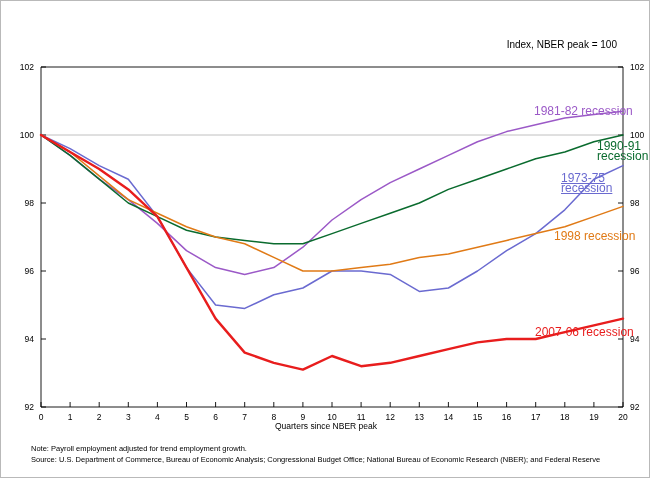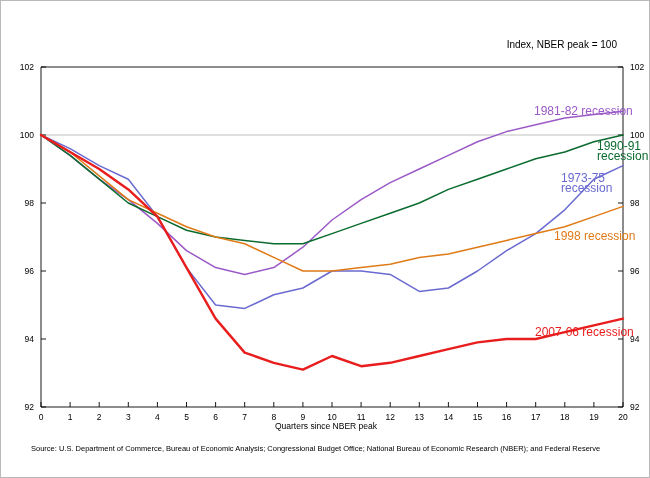--- a/index.html
+++ b/index.html
@@ -158,27 +158,28 @@
         <path d="M40.00,134.00 L69.10,154.40 L98.20,178.20 L127.30,202.00 L156.40,215.60 L185.50,229.20 L214.60,236.00 L243.70,239.40 L272.80,242.80 L301.90,242.80 L331.00,232.60 L360.10,222.40 L389.20,212.20 L418.30,202.00 L447.40,188.40 L476.50,178.20 L505.60,168.00 L534.70,157.80 L563.80,151.00 L592.90,140.80 L622.00,134.00" fill="none" stroke="#0a6b2e" stroke-width="1.5" stroke-linejoin="round" stroke-linecap="round"></path>
         <path d="M40.00,134.00 L69.10,151.00 L98.20,174.80 L127.30,198.60 L156.40,212.20 L185.50,225.80 L214.60,236.00 L243.70,242.80 L272.80,256.40 L301.90,270.00 L331.00,270.00 L360.10,266.60 L389.20,263.20 L418.30,256.40 L447.40,253.00 L476.50,246.20 L505.60,239.40 L534.70,232.60 L563.80,225.80 L592.90,215.60 L622.00,205.40" fill="none" stroke="#e07a16" stroke-width="1.5" stroke-linejoin="round" stroke-linecap="round"></path>
         <path d="M40.00,134.00 L69.10,151.00 L98.20,168.00 L127.30,188.40 L156.40,215.60 L185.50,266.60 L214.60,317.60 L243.70,351.60 L272.80,361.80 L301.90,368.60 L331.00,355.00 L360.10,365.20 L389.20,361.80 L418.30,355.00 L447.40,348.20 L476.50,341.40 L505.60,338.00 L534.70,338.00 L563.80,331.20 L592.90,324.40 L622.00,317.60" fill="none" stroke="#e81d1d" stroke-width="2.4" stroke-linejoin="round" stroke-linecap="round"></path>
       </svg>
 
     <div class="series-label" id="lbl-1981" style="left: 533px; top: 105px; color: rgb(155, 89, 199);">1981-82 recession</div>
     <div class="series-label" id="lbl-1990" style="left: 560px; top: 140px; color: rgb(10, 107, 46); margin-left: 36px;">
         <div>1990-91</div>
         <div>recession</div>
       </div>
-    <div class="series-label" id="lbl-1973" style="left: 560px; top: 172px; color: rgb(106, 106, 208);">
+    <div class="series-label" id="lbl-1973" style="left: 560px; top: 172px; color: rgb(106, 106, 208); text-decoration: underline;">
         <div>1973-75</div>
         <div>recession</div>
       </div>
     <div class="series-label" id="lbl-2001" style="left: 553px; top: 230px; color: rgb(224, 122, 22);">1998 recession</div>
     <div class="series-label" id="lbl-2007" style="left: 534px; top: 326px; color: rgb(232, 29, 29);">2007-06 recession</div>
   </div>
 
   <div id="xaxis-title">Quarters since NBER peak</div>
 
   <div id="footnote">
+    <div>Note: Payroll employment adjusted for trend employment growth.</div>
     <div>Source: U.S. Department of Commerce, Bureau of Economic Analysis; Congressional Budget Office; National Bureau of Economic Research (NBER); and Federal Reserve</div>
   </div>
 
 </div>
 
 </body></html>

